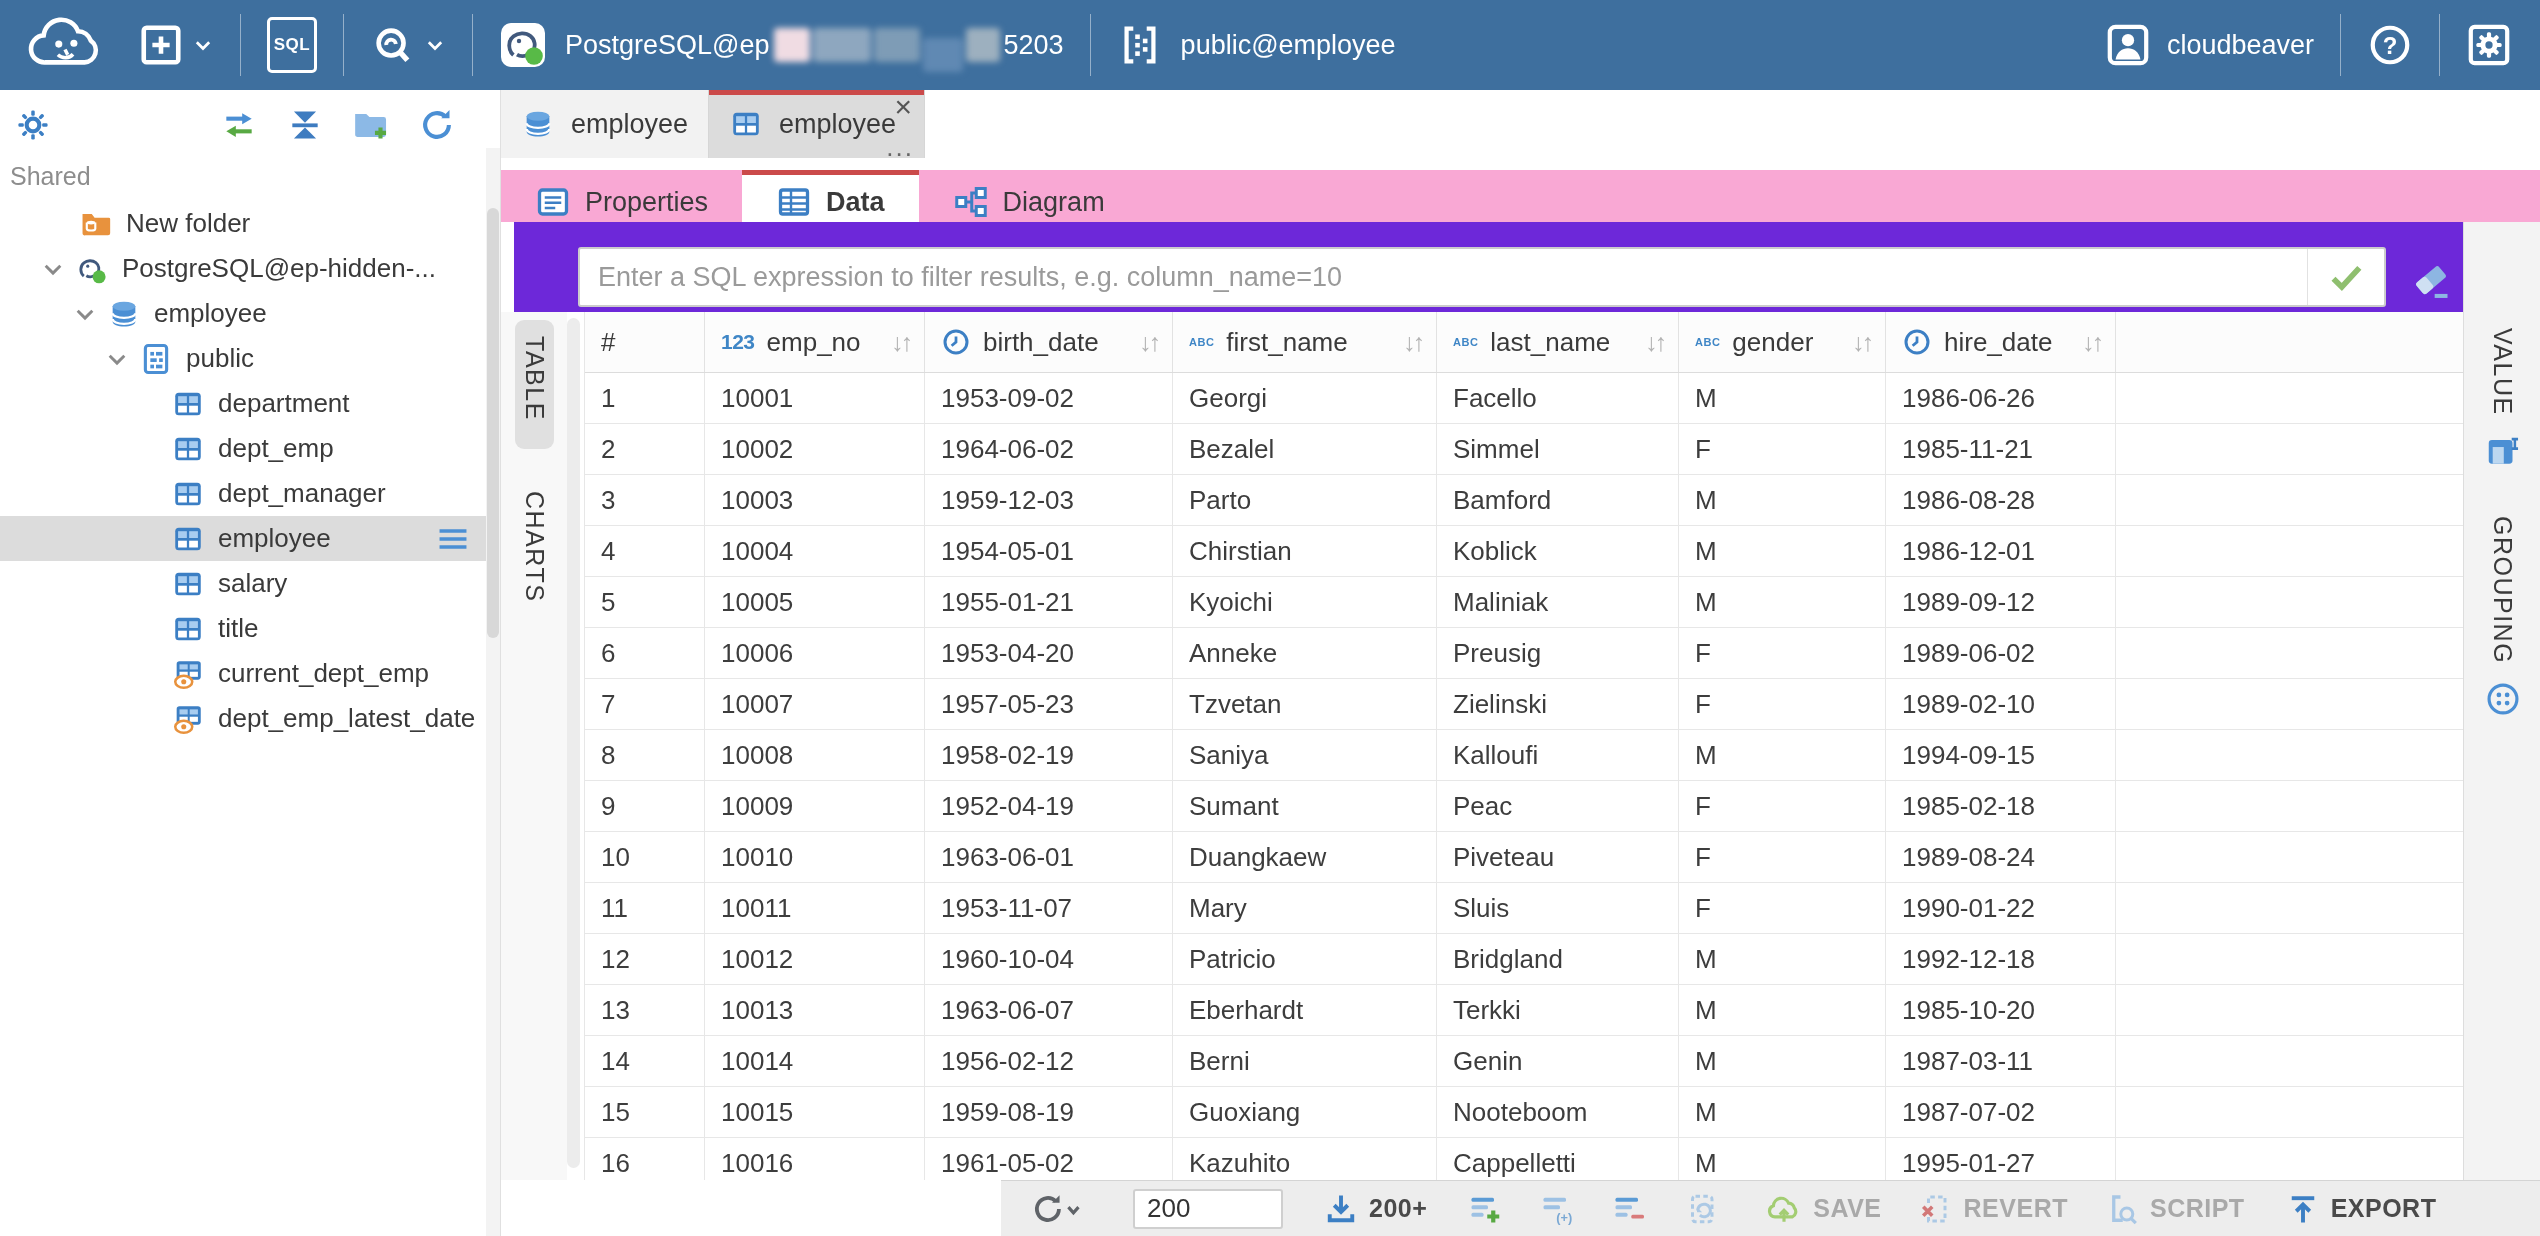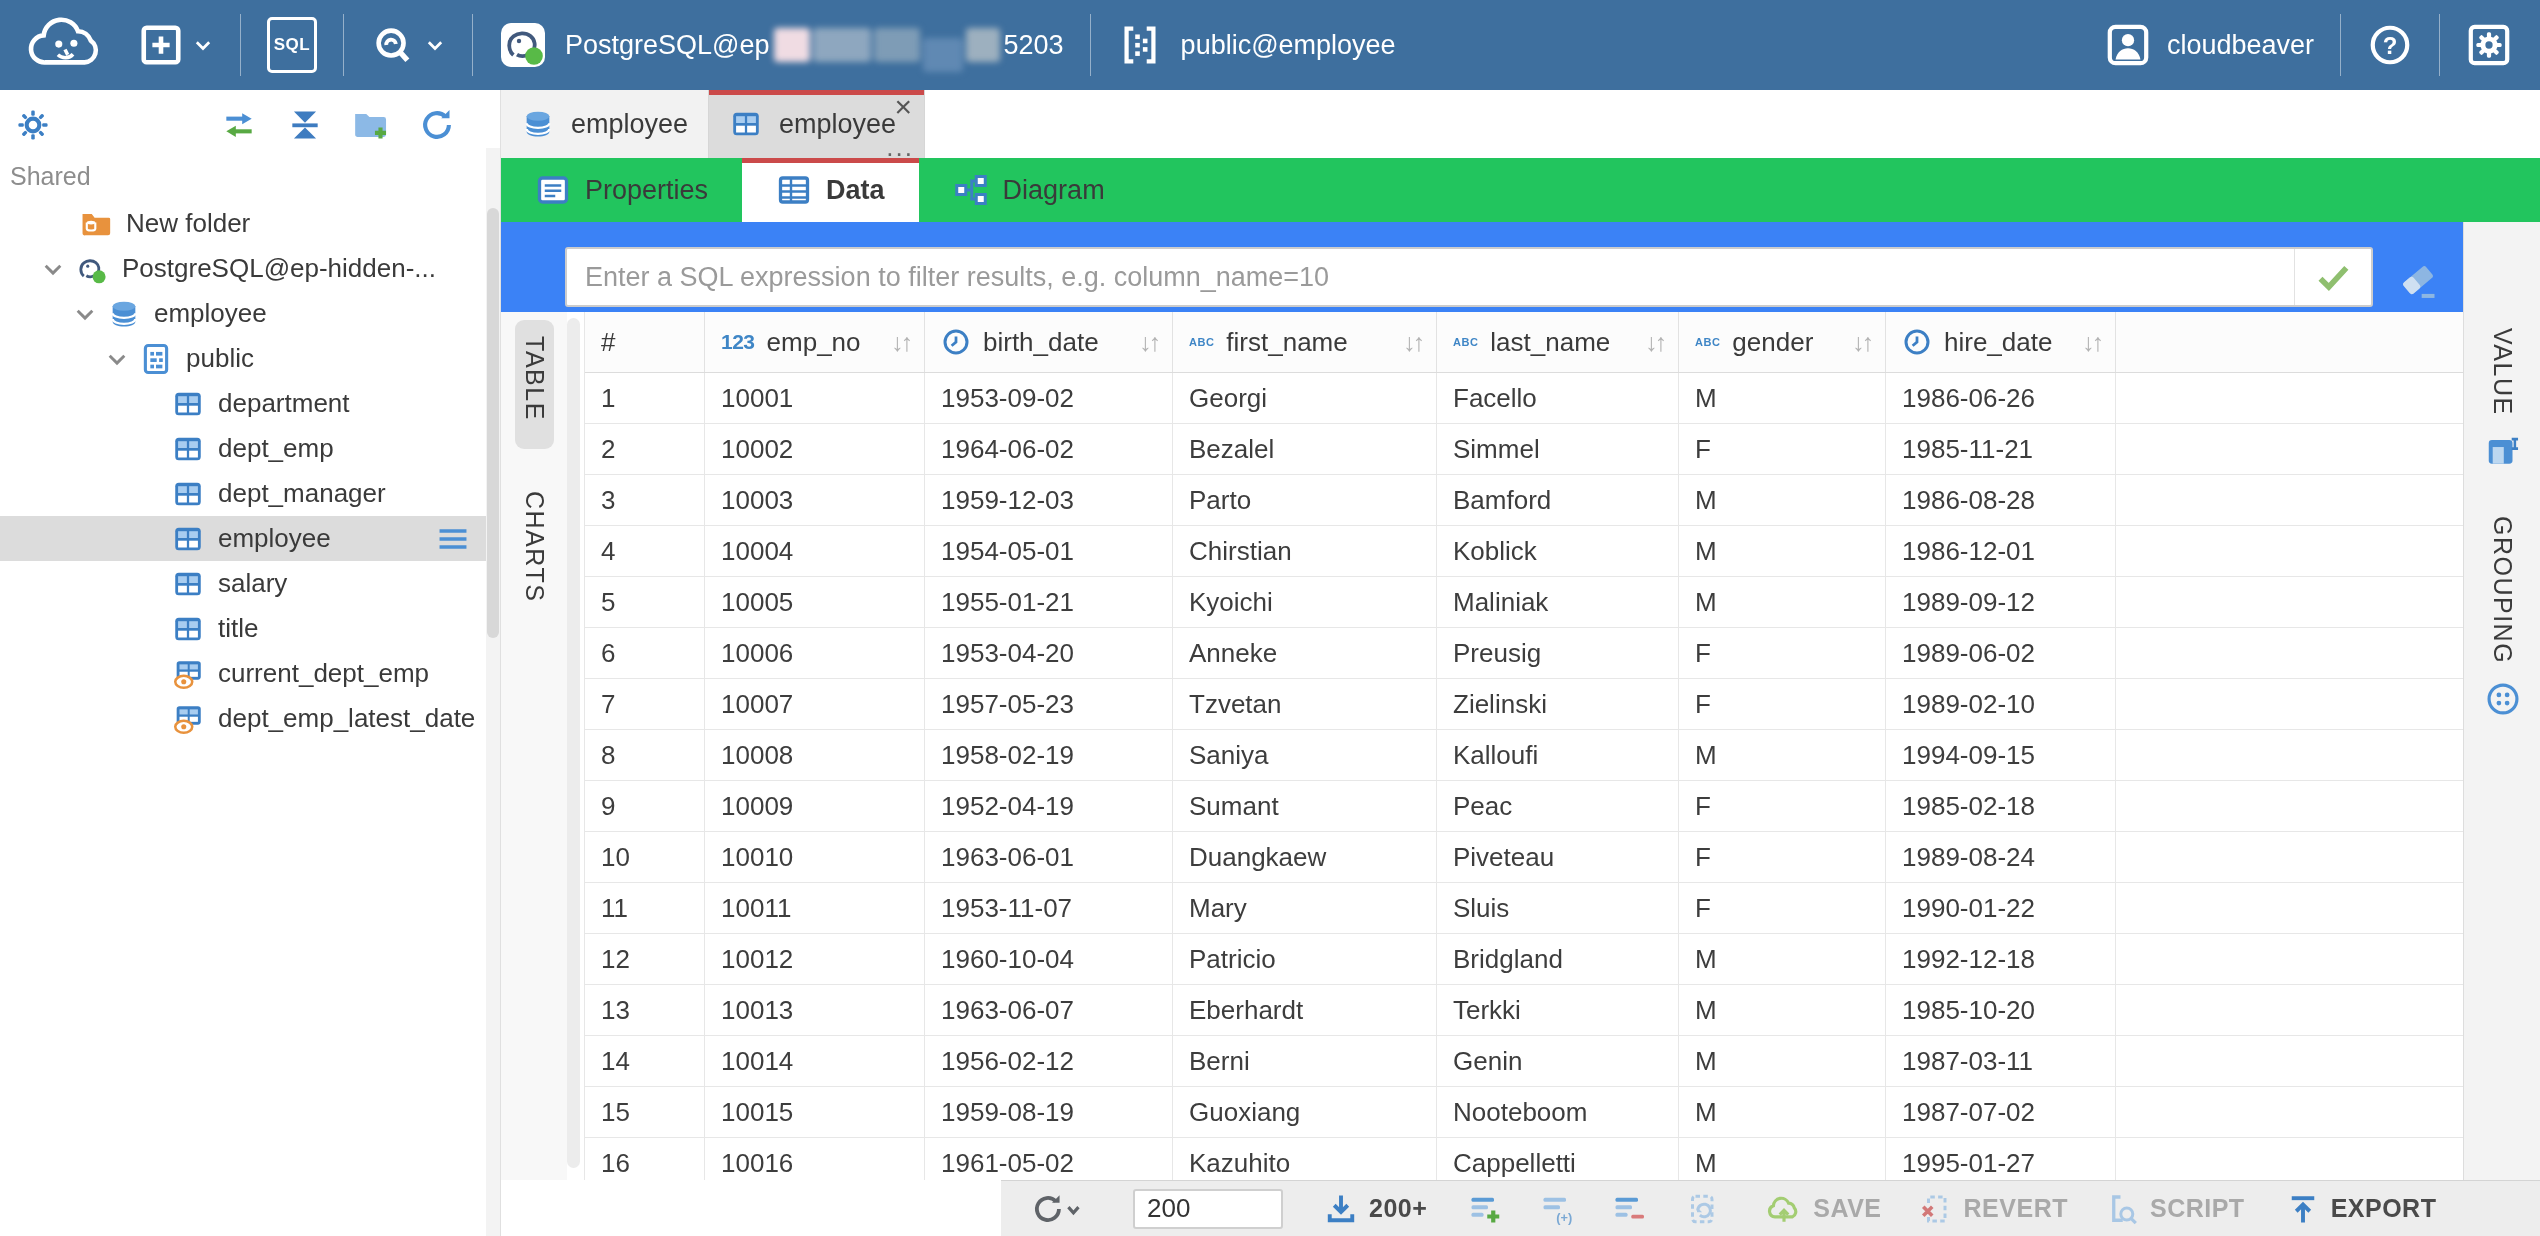--- a/index.html
+++ b/index.html
@@ -42,26 +42,26 @@
 
   
   .main{position:absolute;left:500px;top:90px;width:2040px;height:1146px;background:#fff;border-left:1px solid #e0e0e0;box-sizing:border-box;}
   .etabs{height:68px;display:flex;background:#fff;}
   .etab{position:relative;box-sizing:border-box;display:flex;align-items:center;gap:16px;
         padding-left:20px;font-size:27px;background:#f2f2f2;border-right:1px solid #d6d6d6;width:208px;}
   .etab.active{background:#dcdcdc;width:216px;}
   .redbar{position:absolute;top:0;left:0;right:0;height:5px;background:#cb4a4a;}
   .etab .close{position:absolute;top:2px;right:12px;font-size:30px;color:#555;line-height:1;}
   .etab .dots{position:absolute;bottom:-2px;right:10px;font-size:26px;color:#666;letter-spacing:2px;line-height:1;}
-  .ptabs{height:64px;background:#22c55e;display:flex;}
+  .ptabs{height:64px;background:#f9a8d4;display:flex;margin-top:12px;}
   .ptab{position:relative;display:flex;align-items:center;gap:14px;padding:0 34px;font-size:27px;}
   .ptab.active{background:#fff;font-weight:bold;}
 
   .content{position:absolute;left:0;top:132px;width:2040px;height:958px;background:#fff;}
-  .filterbar{position:absolute;left:0;top:0;width:1962px;height:90px;background:#3b82f6;}
+  .filterbar{position:absolute;left:13px;top:0;width:1962px;height:90px;background:#6d28d9;}
   .filterbox{position:absolute;left:64px;top:25px;width:1808px;height:60px;background:#fff;
              border:2px solid #cccccc;border-radius:3px;box-sizing:border-box;display:flex;align-items:stretch;}
   .filterbox input{flex:1;border:none;outline:none;font-size:27px;color:#333;padding:0 18px;
                    font-family:"Liberation Sans","DejaVu Sans",sans-serif;background:transparent;}
   .filterbox input::placeholder{color:#9a9a9a;}
   .filter-apply{width:76px;border-left:1px solid #e2e2e2;display:flex;align-items:center;justify-content:center;}
   .filter-erase{position:absolute;left:1895px;top:38px;}
 
   .left-rail{position:absolute;left:0;top:90px;width:66px;bottom:0;background:#f8f8f8;
              display:flex;flex-direction:column;align-items:center;padding-top:8px;box-sizing:border-box;}

